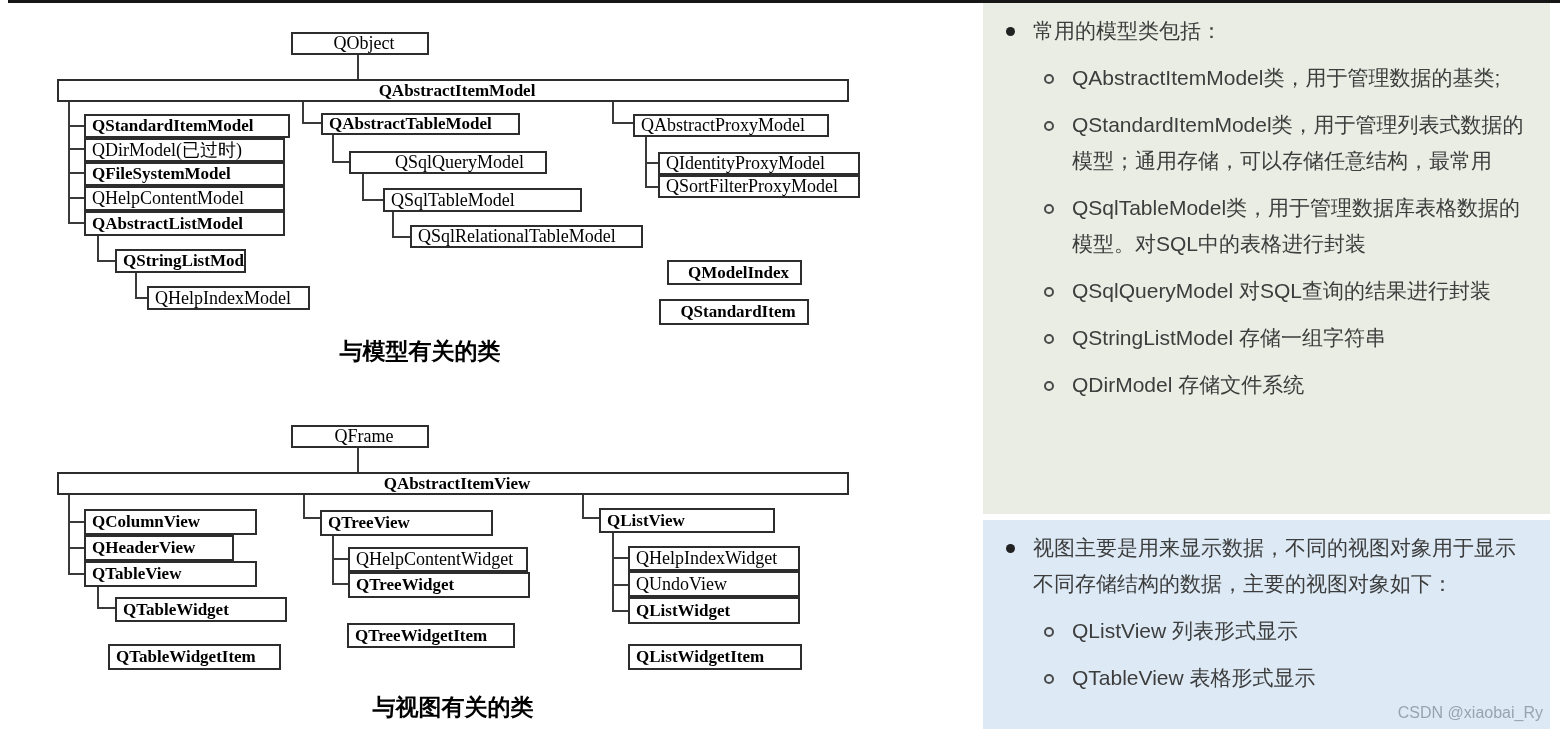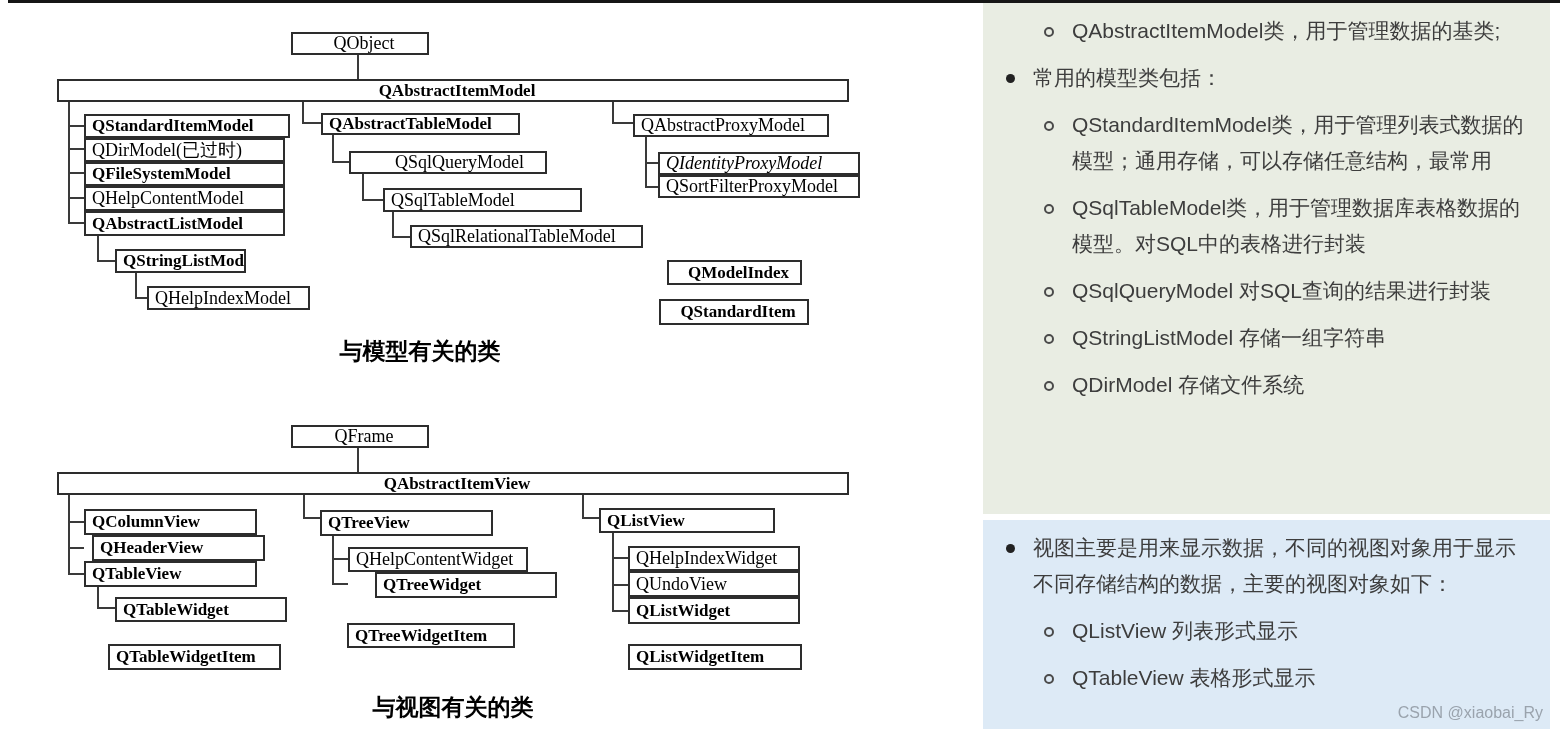--- a/index.html
+++ b/index.html
@@ -63,21 +63,21 @@
       <div class="dbox b" style="left: 84px; top: 162px; width: 201px; height: 24px; border-color: rgb(45, 45, 45);">QFileSystemModel</div>
       <div class="dbox" style="left: 84px; top: 186px; width: 201px; height: 25px; border-color: rgb(45, 45, 45);">QHelpContentModel</div>
       <div class="dbox b" style="left: 84px; top: 211px; width: 201px; height: 25px; border-color: rgb(45, 45, 45);">QAbstractListModel</div>
       <div class="dbox b" style="left: 115px; top: 249px; width: 131px; height: 24px; border-color: rgb(45, 45, 45);">QStringListModel</div>
       <div class="dbox" style="left: 147px; top: 286px; width: 163px; height: 24px; border-color: rgb(45, 45, 45);">QHelpIndexModel</div>
       <div class="dbox b" style="left: 321px; top: 113px; width: 199px; height: 22px; border-color: rgb(45, 45, 45);">QAbstractTableModel</div>
       <div class="dbox" style="left: 349px; top: 151px; width: 198px; height: 23px; border-color: rgb(45, 45, 45); padding-left: 44px;">QSqlQueryModel</div>
       <div class="dbox" style="left: 383px; top: 188px; width: 199px; height: 24px; border-color: rgb(45, 45, 45);">QSqlTableModel</div>
       <div class="dbox" style="left: 410px; top: 225px; width: 233px; height: 23px; border-color: rgb(45, 45, 45);">QSqlRelationalTableModel</div>
       <div class="dbox" style="left: 633px; top: 114px; width: 196px; height: 23px; border-color: rgb(45, 45, 45);">QAbstractProxyModel</div>
-      <div class="dbox" style="left: 658px; top: 152px; width: 202px; height: 23px; border-color: rgb(45, 45, 45); font-style: italic;">QIdentityProxyModel</div>
+      <div class="dbox" style="left: 658px; top: 152px; width: 202px; height: 23px; border-color: rgb(45, 45, 45);">QIdentityProxyModel</div>
       <div class="dbox" style="left: 658px; top: 175px; width: 202px; height: 23px; border-color: rgb(45, 45, 45);">QSortFilterProxyModel</div>
       <div class="dbox b c" style="left: 667px; top: 260px; width: 135px; height: 25px; border-color: rgb(45, 45, 45);">QModelIndex</div>
       <div class="dbox b c" style="left: 659px; top: 299px; width: 150px; height: 26px; border-color: rgb(45, 45, 45);">QStandardItem</div>
       <div class="dcap" style="left: 300px; top: 336px; width: 240px;">与模型有关的类</div>
     </div>
   <div class="diagram">
       <div class="conn" style="left: 357px; top: 448px; width: 2px; height: 25px; background: rgb(58, 58, 58);"></div>
       <div class="conn" style="left: 68px; top: 495px; width: 2px; height: 80px; background: rgb(58, 58, 58);"></div>
       <div class="conn" style="left: 68px; top: 521px; width: 16px; height: 2px; background: rgb(58, 58, 58);"></div>
       <div class="conn" style="left: 68px; top: 547px; width: 16px; height: 2px; background: rgb(58, 58, 58);"></div>
@@ -91,39 +91,39 @@
       <div class="conn" style="left: 332px; top: 583px; width: 16px; height: 2px; background: rgb(58, 58, 58);"></div>
       <div class="conn" style="left: 582px; top: 495px; width: 2px; height: 24px; background: rgb(58, 58, 58);"></div>
       <div class="conn" style="left: 582px; top: 517px; width: 17px; height: 2px; background: rgb(58, 58, 58);"></div>
       <div class="conn" style="left: 612px; top: 532px; width: 2px; height: 80px; background: rgb(58, 58, 58);"></div>
       <div class="conn" style="left: 612px; top: 557px; width: 16px; height: 2px; background: rgb(58, 58, 58);"></div>
       <div class="conn" style="left: 612px; top: 584px; width: 16px; height: 2px; background: rgb(58, 58, 58);"></div>
       <div class="conn" style="left: 612px; top: 610px; width: 16px; height: 2px; background: rgb(58, 58, 58);"></div>
       <div class="dbox c" style="left: 291px; top: 425px; width: 138px; height: 23px; border-color: rgb(45, 45, 45);">QFrame</div>
       <div class="dbox b c" style="left: 57px; top: 472px; width: 792px; height: 23px; border-color: rgb(45, 45, 45);">QAbstractItemView</div>
       <div class="dbox b" style="left: 84px; top: 509px; width: 173px; height: 26px; border-color: rgb(45, 45, 45);">QColumnView</div>
-      <div class="dbox b" style="left: 84px; top: 535px; width: 173px; height: 26px; border-color: rgb(45, 45, 45); margin-left: 8px;">QHeaderView</div>
+      <div class="dbox b" style="left: 84px; top: 535px; width: 150px; height: 26px; border-color: rgb(45, 45, 45);">QHeaderView</div>
       <div class="dbox b" style="left: 84px; top: 561px; width: 173px; height: 26px; border-color: rgb(45, 45, 45);">QTableView</div>
       <div class="dbox b" style="left: 115px; top: 597px; width: 172px; height: 25px; border-color: rgb(45, 45, 45);">QTableWidget</div>
       <div class="dbox b" style="left: 108px; top: 644px; width: 173px; height: 26px; border-color: rgb(45, 45, 45);">QTableWidgetItem</div>
       <div class="dbox b" style="left: 320px; top: 510px; width: 173px; height: 26px; border-color: rgb(45, 45, 45);">QTreeView</div>
       <div class="dbox" style="left: 348px; top: 547px; width: 180px; height: 25px; border-color: rgb(45, 45, 45);">QHelpContentWidget</div>
-      <div class="dbox b" style="left: 348px; top: 572px; width: 182px; height: 26px; border-color: rgb(45, 45, 45); margin-left: 27px;">QTreeWidget</div>
+      <div class="dbox b" style="left: 348px; top: 572px; width: 182px; height: 26px; border-color: rgb(45, 45, 45);">QTreeWidget</div>
       <div class="dbox b" style="left: 347px; top: 623px; width: 168px; height: 25px; border-color: rgb(45, 45, 45);">QTreeWidgetItem</div>
       <div class="dbox b" style="left: 599px; top: 508px; width: 176px; height: 25px; border-color: rgb(45, 45, 45);">QListView</div>
       <div class="dbox" style="left: 628px; top: 546px; width: 172px; height: 25px; border-color: rgb(45, 45, 45);">QHelpIndexWidget</div>
       <div class="dbox" style="left: 628px; top: 571px; width: 172px; height: 26px; border-color: rgb(45, 45, 45);">QUndoView</div>
       <div class="dbox b" style="left: 628px; top: 597px; width: 172px; height: 27px; border-color: rgb(45, 45, 45);">QListWidget</div>
       <div class="dbox b" style="left: 628px; top: 644px; width: 174px; height: 26px; border-color: rgb(45, 45, 45);">QListWidgetItem</div>
       <div class="dcap" style="left: 333px; top: 672px; width: 240px; margin-top: 20px;">与视图有关的类</div>
     </div>
 
   <div class="notes" style="background: rgb(233, 237, 227); top: 3px; height: 511px;">
+      <div class="nrow l1"><span class="marker m1"></span><span class="ntext">常用的模型类包括：</span></div>
       <div class="nrow l2"><span class="marker m2"></span><span class="ntext">QAbstractItemModel类，用于管理数据的基类;</span></div>
-      <div class="nrow l1"><span class="marker m1"></span><span class="ntext">常用的模型类包括：</span></div>
       <div class="nrow l2"><span class="marker m2"></span><span class="ntext">QStandardItemModel类，用于管理列表式数据的模型；通用存储，可以存储任意结构，最常用</span></div>
       <div class="nrow l2"><span class="marker m2"></span><span class="ntext">QSqlTableModel类，用于管理数据库表格数据的模型。对SQL中的表格进行封装</span></div>
       <div class="nrow l2"><span class="marker m2"></span><span class="ntext">QSqlQueryModel 对SQL查询的结果进行封装</span></div>
       <div class="nrow l2"><span class="marker m2"></span><span class="ntext">QStringListModel 存储一组字符串</span></div>
       <div class="nrow l2"><span class="marker m2"></span><span class="ntext">QDirModel 存储文件系统</span></div>
     </div>
   <div class="notes" style="background: rgb(221, 234, 246); top: 520px; height: 209px;">
       <div class="nrow l1"><span class="marker m1"></span><span class="ntext">视图主要是用来显示数据，不同的视图对象用于显示不同存储结构的数据，主要的视图对象如下：</span></div>
       <div class="nrow l2"><span class="marker m2"></span><span class="ntext">QListView 列表形式显示</span></div>
       <div class="nrow l2"><span class="marker m2"></span><span class="ntext">QTableView 表格形式显示</span></div>

